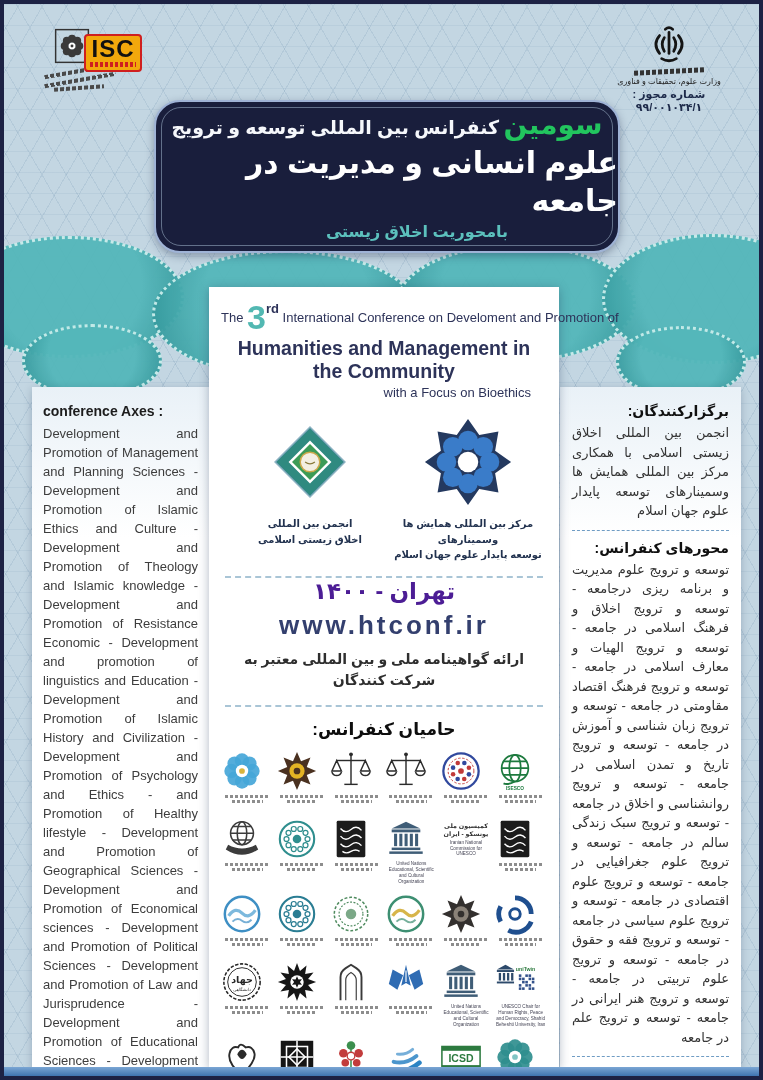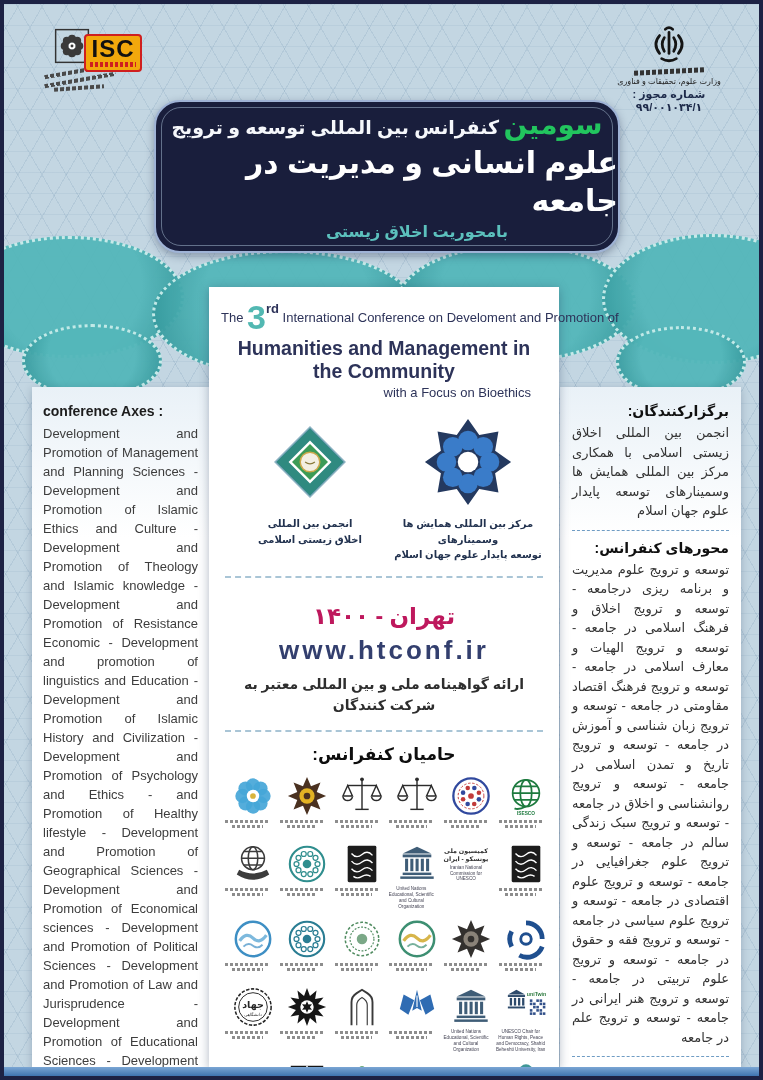--- a/index.html
+++ b/index.html
@@ -72,27 +72,27 @@
   .t-ord{font-size:13px;font-weight:bold;color:#2d3359;vertical-align:9px;}
   .t-line2{font-size:19.5px;font-weight:bold;color:#2d3359;text-align:center;margin-top:10px;}
   .t-line3{font-size:13px;color:#2d3359;text-align:right;padding-right:16px;margin-top:2px;}
 
   .orgs{display:flex;justify-content:flex-end;margin-top:16px;}
   .org{width:158px;text-align:center;}
   .org svg{display:block;margin:0 auto 8px;}
   .org-cap{font-size:10px;font-weight:bold;color:#22324f;line-height:1.55;direction:rtl;}
   .dash-c{border:none;border-top:2px dashed #a9c5d6;margin:13px 4px 0;}
 
-  .city{font-size:23px;font-weight:bold;color:#be185d;text-align:center;margin-top:25px;direction:rtl;}
+  .city{font-size:23px;font-weight:bold;color:#4c1d95;text-align:center;margin-top:0;direction:rtl;}
   .url{font-size:26px;font-weight:bold;color:#333f6e;letter-spacing:3px;text-align:center;margin-top:5px;}
   .cert{font-size:14px;font-weight:600;color:#2e2e2e;text-align:center;line-height:1.55;margin-top:8px;direction:rtl;}
   .sp-head{font-size:17px;font-weight:bold;color:#0e0e0e;text-align:center;margin-top:12px;direction:rtl;}
 
   .sp-grid{display:grid;grid-template-columns:repeat(6,1fr);row-gap:8px;column-gap:2px;margin-top:10px;}
-  .sp-cell{display:flex;flex-direction:column;align-items:flex-end;min-height:60px;}
+  .sp-cell{display:flex;flex-direction:column;align-items:flex-start;min-height:60px;}
   .sp-ic{width:42px;height:42px;flex:none;}
   .squig{height:3px;width:84%;margin:3px auto 0;background:repeating-linear-gradient(90deg,#8d8d8d 0 3px,transparent 3px 5px);}
   .squig.s2{width:58%;margin-top:2px;}
   .sp-cap{font-size:4.6px;line-height:1.3;color:#445;text-align:center;margin-top:1px;padding:0 1px;}
   .sp-cap.fa{font-size:6.4px;font-weight:bold;color:#333;direction:rtl;margin-top:4px;}
   .bottom-band{position:absolute;left:0;right:0;bottom:0;height:9px;z-index:5;
     background:linear-gradient(#7aa6d4,#3f74b0);}
 </style>
 </head>
 <body>

